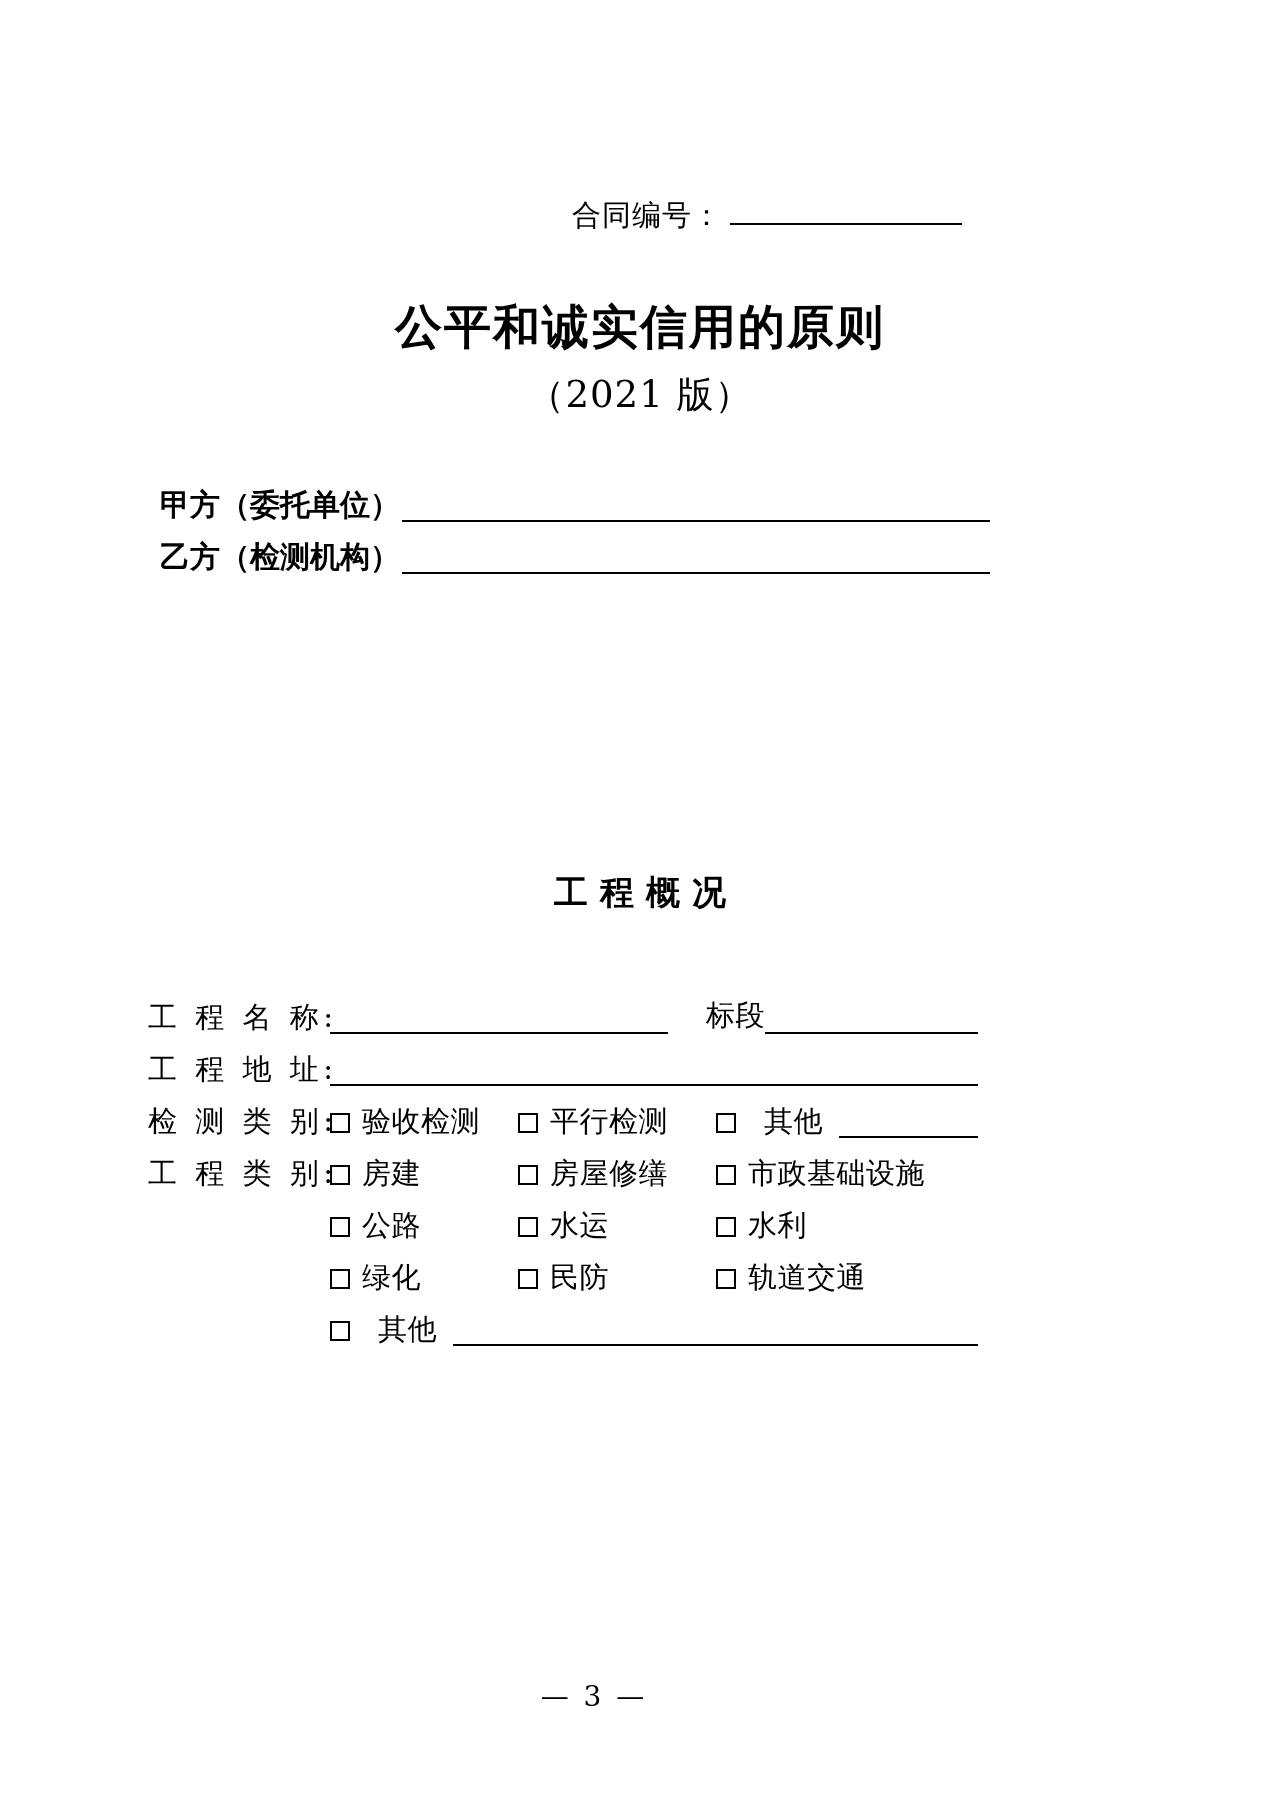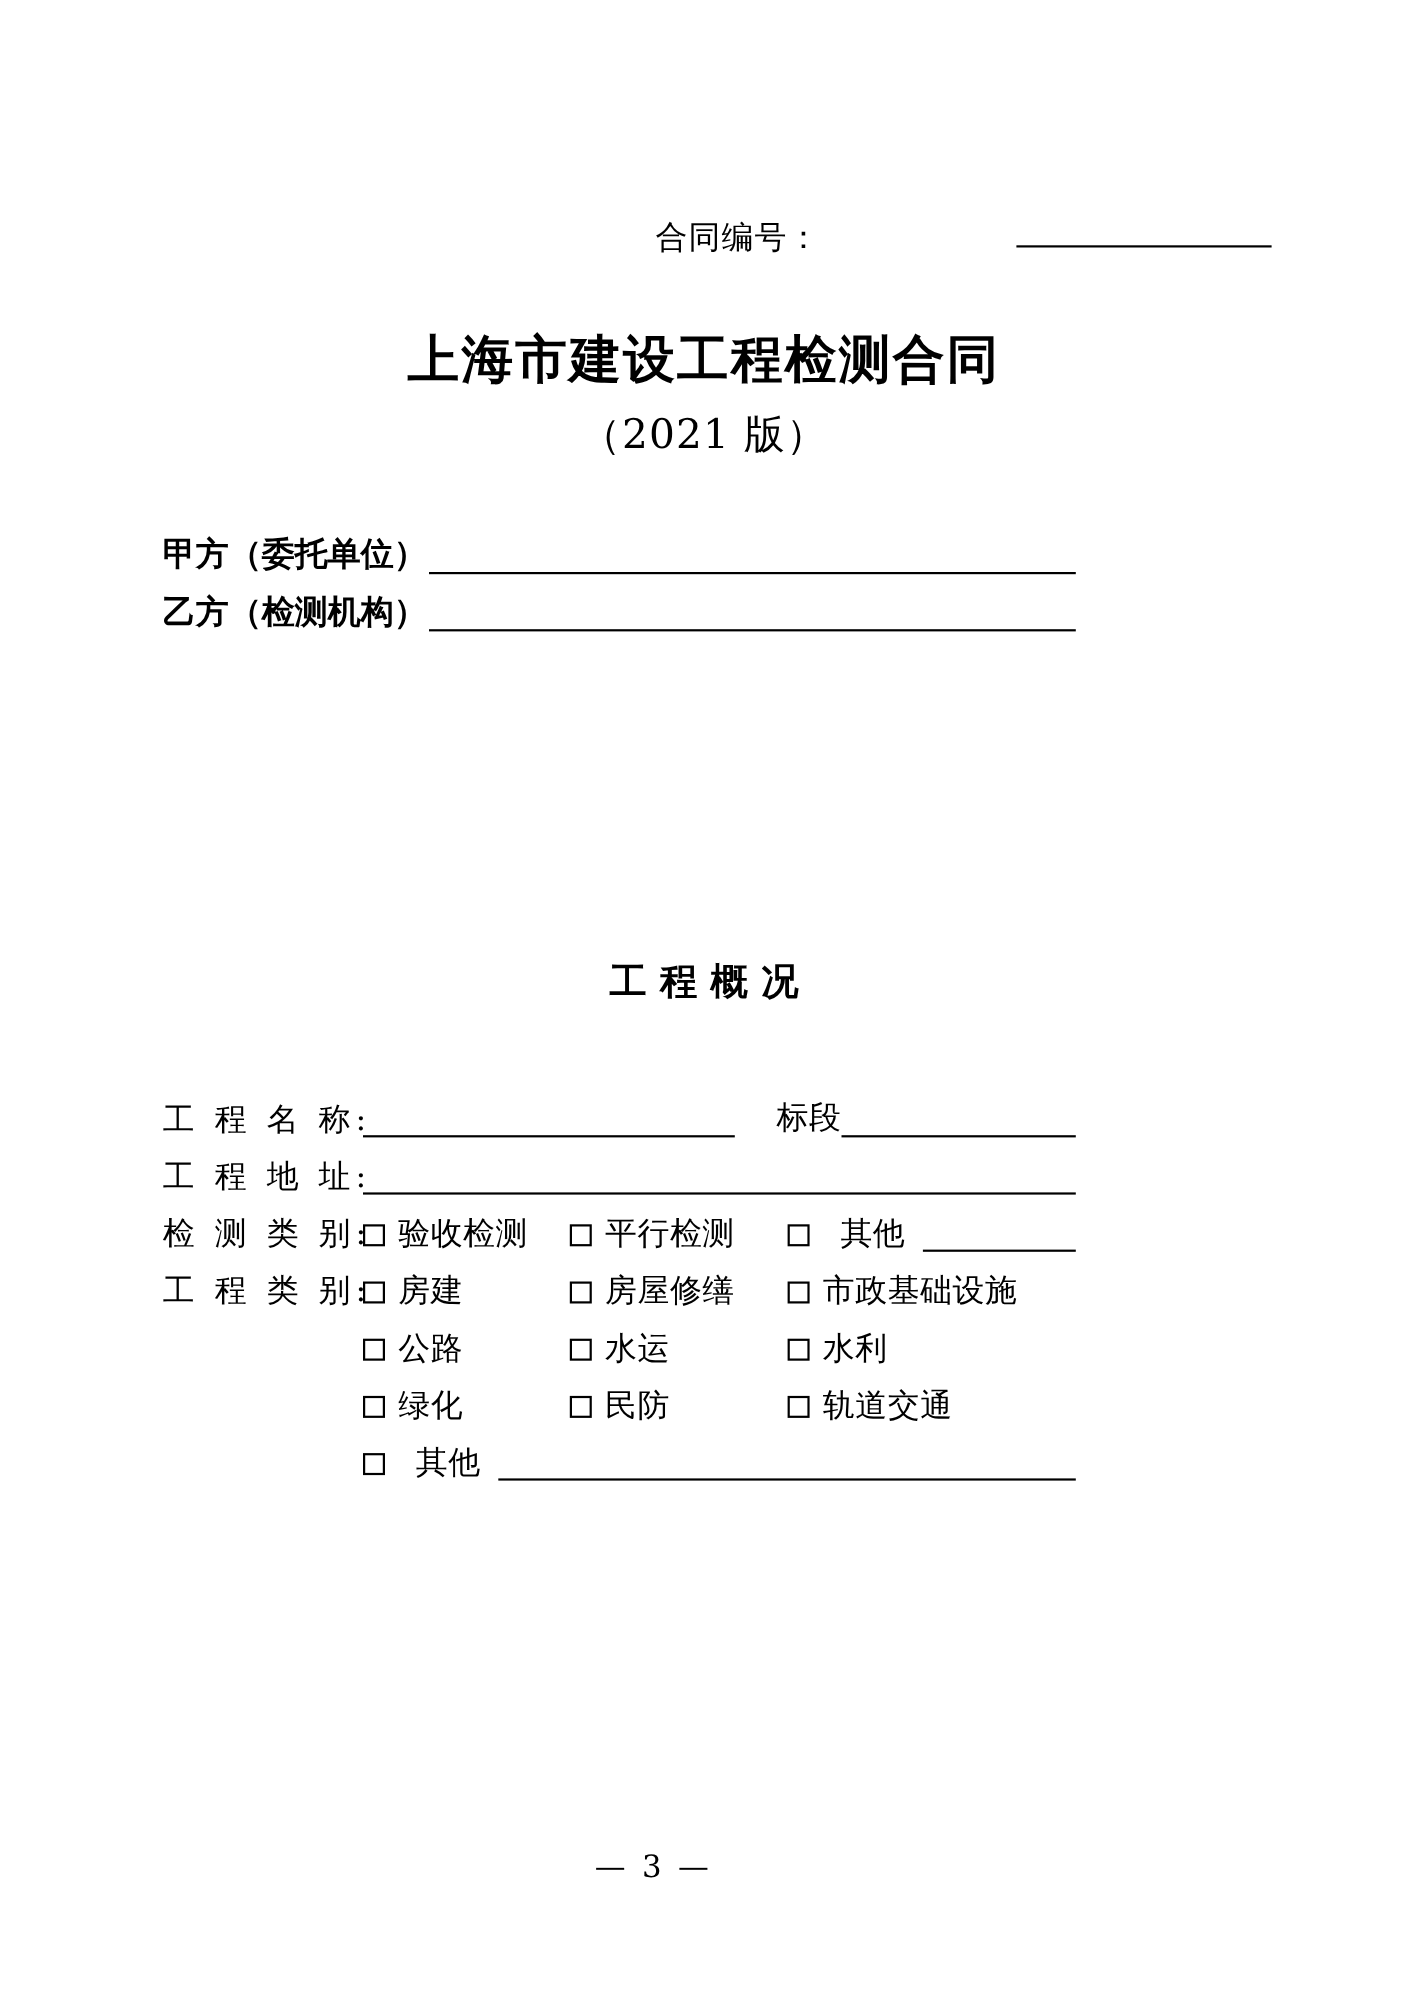--- a/index.html
+++ b/index.html
@@ -20,26 +20,26 @@
     position: absolute;
     inset: 0;
     width: 1280px;
     height: 1810px;
     background: #ffffff;
   }
 
   
   .contract-no-row {
     position: absolute;
-    left: 156px;
+    left: 132px;
     top: 196px;
     width: 1000px;
     display: flex;
     align-items: baseline;
-    justify-content: space-between;
+    justify-content: flex-start;
     padding-left: 440px;
     box-sizing: border-box;
   }
   .contract-no-label {
     font-family: "DejaVu Serif", "Liberation Serif", serif;
     font-size: 29px;
     letter-spacing: 1px;
     white-space: nowrap;
   }
   .contract-no-blank {
@@ -70,21 +70,21 @@
     text-align: center;
     font-family: "DejaVu Serif", "Liberation Serif", serif;
     font-weight: normal;
     font-size: 37px;
     letter-spacing: 1px;
   }
 
   
   .party-line {
     position: absolute;
-    left: 148px;
+    left: 160px;
     width: 830px;
     display: flex;
     align-items: flex-end;
   }
   .party-a { top: 488px; }
   .party-b { top: 540px; }
   .party-label {
     font-family: "DejaVu Sans", "Liberation Sans", sans-serif;
     font-weight: bold;
     font-size: 30px;
@@ -221,21 +221,21 @@
 </head>
 <body>
 
 <div class="page">
 
   <div class="contract-no-row">
     <span class="contract-no-label">合同编号：</span>
     <span class="contract-no-blank"></span>
   </div>
 
-  <div class="doc-title">上海市建设工程检测合同</div>
+  <div class="doc-title">公平和诚实信用的原则</div>
   <div class="doc-subtitle">（2021 版）</div>
 
   <div class="party-line party-a">
     <span class="party-label">甲方（委托单位）</span>
     <span class="party-blank"></span>
   </div>
   <div class="party-line party-b">
     <span class="party-label">乙方（检测机构）</span>
     <span class="party-blank"></span>
   </div>

